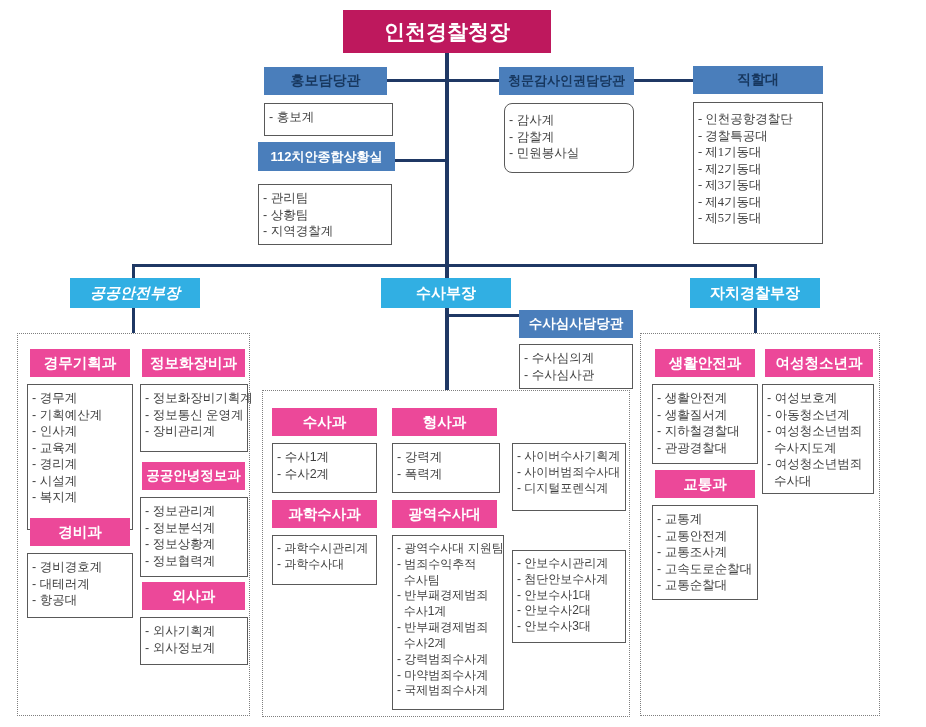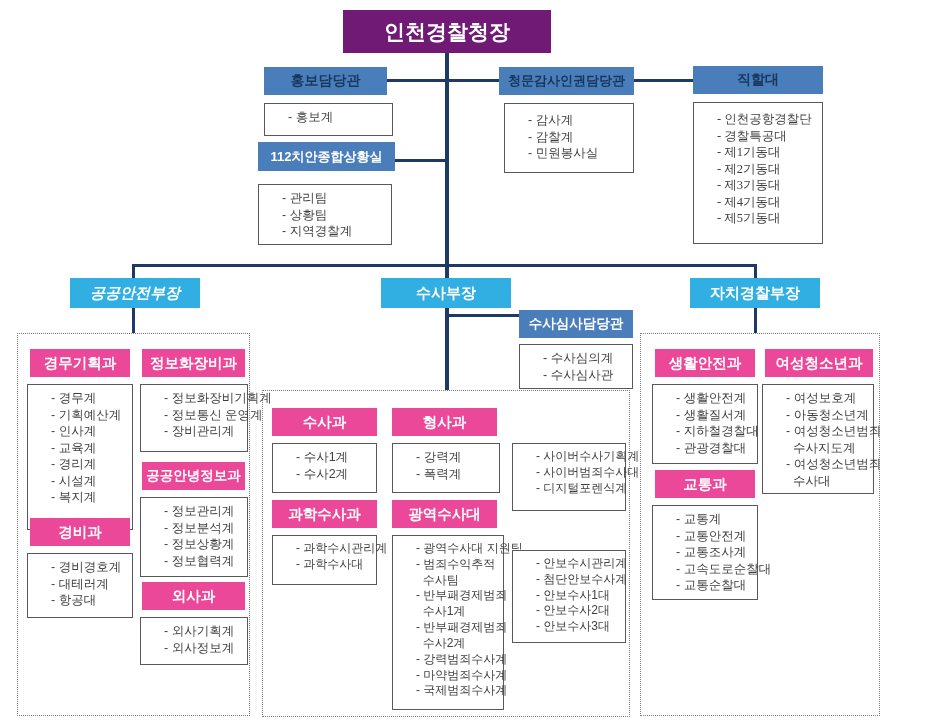--- a/index.html
+++ b/index.html
@@ -6,29 +6,29 @@
   #canvas{
     position:relative;width:926px;height:727px;background:#fff;overflow:hidden;
     font-family:"Liberation Sans","DejaVu Sans",sans-serif;
   }
   .line{position:absolute;background:#1F3864;}
   .group{position:absolute;border:1px dotted #7F7F7F;box-sizing:border-box;background:transparent;}
   .box{
     position:absolute;box-sizing:border-box;display:flex;align-items:center;justify-content:center;
     text-align:center;font-weight:bold;letter-spacing:0;
   }
-  .chief{background:#701a75;color:#fff;font-size:21px;}
+  .chief{background:#be185d;color:#fff;font-size:21px;}
   .office{background:#4A7EBB;font-size:14px;}
   .office.dark-text{color:#17375E;}
   .office.light-text{color:#fff;}
   .bureau{background:#31AFE3;color:#fff;font-size:15px;}
   .dept{background:#ec4899;color:#fff;font-size:14.5px;}
   .items{
     position:absolute;box-sizing:border-box;background:#fff;border:1px solid #595959;
-    padding:5px 23px;font-size:12.5px;line-height:1.32;color:#3F3F3F;white-space:pre;text-align:left;
+    padding:5px 4px;font-size:12.5px;line-height:1.32;color:#3F3F3F;white-space:pre;text-align:left;
   }
   
   #ln-top-vert{left:445px;top:52px;width:4px;height:256px;}
   #ln-lvl2{left:387px;top:79px;width:306px;height:3px;}
   #ln-112{left:393px;top:159px;width:54px;height:3px;}
   #ln-main{left:132px;top:264px;width:625px;height:3px;}
   #ln-left-vert{left:132px;top:264px;width:3px;height:69px;}
   #ln-center-vert2{left:445px;top:308px;width:4px;height:82px;}
   #ln-right-vert{left:754px;top:264px;width:3px;height:69px;}
   #ln-simsa{left:447px;top:314px;width:72px;height:3px;}
@@ -36,21 +36,21 @@
   #group-left{left:17px;top:333px;width:233px;height:383px;}
   #group-mid{left:262px;top:390px;width:368px;height:327px;}
   #group-right{left:640px;top:333px;width:240px;height:383px;}
   
   #chief{left:343px;top:10px;width:208px;height:43px;}
   #off-hongbo{left:264px;top:67px;width:123px;height:28px;}
   #off-hongbo-items{left:264px;top:103px;width:129px;height:33px;}
   #off-112{left:258px;top:142px;width:137px;height:29px;font-size:13px;}
   #off-112-items{left:258px;top:184px;width:134px;height:61px;}
   #off-cheongmun{left:499px;top:67px;width:135px;height:28px;font-size:13px;}
-  #off-cheongmun-items{left:504px;top:103px;width:130px;height:70px;padding-top:8px;}
+  #off-cheongmun-items{left:504px;top:103px;width:130px;height:70px;padding-top:8px;border-radius:8px;}
   #off-jikhal{left:693px;top:66px;width:130px;height:28px;}
   #off-jikhal-items{left:693px;top:102px;width:130px;height:142px;padding-top:8px;font-family:Liberation Serif, serif;}
   #off-simsa{left:519px;top:310px;width:114px;height:28px;font-size:13.5px;}
   #off-simsa-items{left:519px;top:344px;width:114px;height:45px;}
   
   #bureau-left{left:70px;top:278px;width:130px;height:30px;font-style:italic;}
   #bureau-mid{left:381px;top:278px;width:130px;height:30px;}
   #bureau-right{left:690px;top:278px;width:130px;height:30px;}
   
   #d-gyeongmu{left:30px;top:349px;width:100px;height:28px;}

